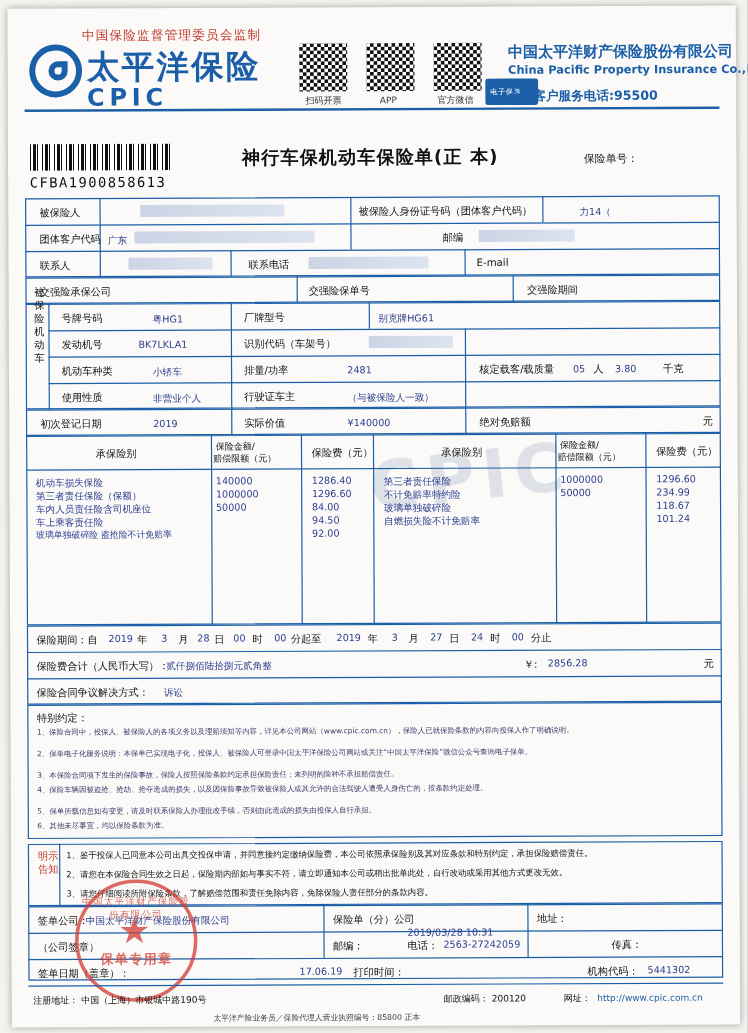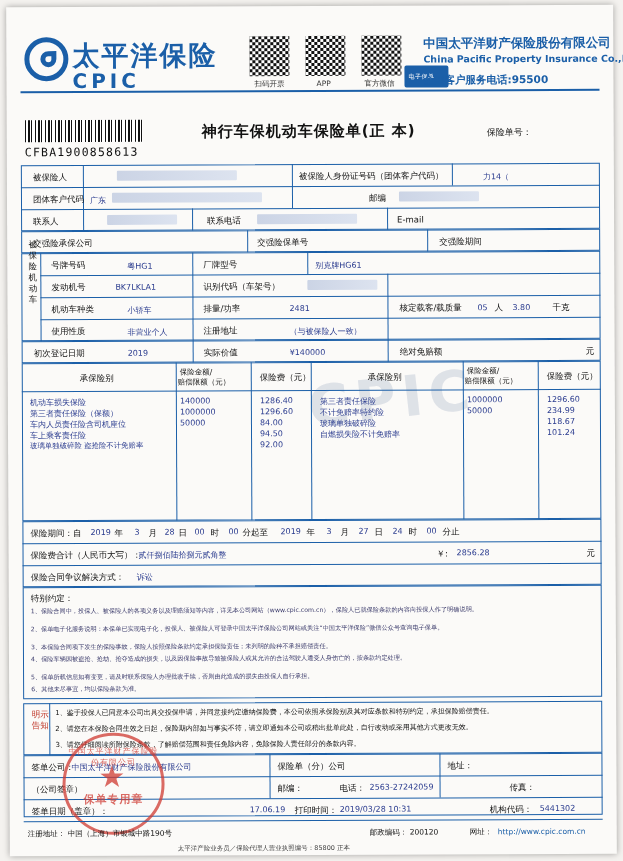--- a/index.html
+++ b/index.html
@@ -87,20 +87,21 @@
   .ftxt-b{font-size:7.5px;color:#1b5fa8;}
   .tiny{font-size:6.5px;color:#444;}
   .fine{font-size:6.2px;color:#3b3b6b;line-height:8.6px;}
 </style>
 </head>
 <body>
 
 <div id="page">
   <div id="paper">
 
+    <div class="tx hdr-sup">中国保险监督管理委员会监制</div>
 
     <div class="logo-mark"></div>
     <div class="tx logo-cn">太平洋保险</div>
     <div class="tx logo-en">CPIC</div>
 
     <div class="qr q1"></div>
     <div class="qr q2"></div>
     <div class="qr q3"></div>
     <div class="tx qr-cap" style="left:248px">扫码开票</div>
     <div class="tx qr-cap" style="left:310px">APP</div>
@@ -180,21 +181,21 @@
     <div class="tx lbl" style="left:196px;top:297px">排量/功率</div>
     <div class="tx val" style="left:282px;top:298px">2481</div>
     <div class="tx lbl" style="left:392px;top:297px">核定载客/载质量</div>
     <div class="tx val" style="left:470px;top:298px">05</div>
     <div class="tx lbl" style="left:487px;top:297px">人</div>
     <div class="tx val" style="left:505px;top:298px">3.80</div>
     <div class="tx lbl" style="left:545px;top:297px">千克</div>
 
     <div class="tx lbl" style="left:44px;top:319px">使用性质</div>
     <div class="tx val" style="left:120px;top:320px">非营业个人</div>
-    <div class="tx lbl" style="left:196px;top:319px">注册地址</div>
+    <div class="tx lbl" style="left:196px;top:319px">行驶证车主</div>
     <div class="tx val" style="left:282px;top:320px">（与被保险人一致）</div>
 
     <div class="bx" style="left:14px;top:334px;width:579px;height:22px;"></div>
     <div class="vl" style="left:185px;top:334px;height:22px;"></div>
     <div class="vl" style="left:380px;top:334px;height:22px;"></div>
     <div class="tx lbl" style="left:26px;top:341px">初次登记日期</div>
     <div class="tx val" style="left:120px;top:342px">2019</div>
     <div class="tx lbl" style="left:196px;top:341px">实际价值</div>
     <div class="tx val" style="left:282px;top:342px">¥140000</div>
     <div class="tx lbl" style="left:392px;top:341px">绝对免赔额</div>
@@ -313,21 +314,21 @@
 
     <div class="tx lbl" style="left:22px;top:777px">（公司签章）</div>
     <div class="tx lbl" style="left:268px;top:777px">邮编：</div>
     <div class="tx lbl" style="left:330px;top:777px">电话：</div>
     <div class="tx val" style="left:360px;top:777px">2563-27242059</div>
     <div class="tx lbl" style="left:500px;top:777px">传真：</div>
 
     <div class="tx lbl" style="left:22px;top:799px">签单日期（盖章）：</div>
     <div class="tx val" style="left:240px;top:799px">17.06.19</div>
     <div class="tx lbl" style="left:285px;top:799px">打印时间：</div>
-    <div class="tx val" style="left:330px;top:799px">2019/03/28 10:31</div>
+    <div class="tx val" style="left:330px;top:767px">2019/03/28 10:31</div>
     <div class="tx lbl" style="left:480px;top:799px">机构代码：</div>
     <div class="tx val" style="left:530px;top:799px">5441302</div>
 
     <div class="seal">
       <div class="seal-top">中国太平洋财产保险股份有限公司</div>
       <div class="star">★</div>
       <div class="seal-txt">保单专用章</div>
     </div>
 
     <div class="footer-line" style="top:814px"></div>

